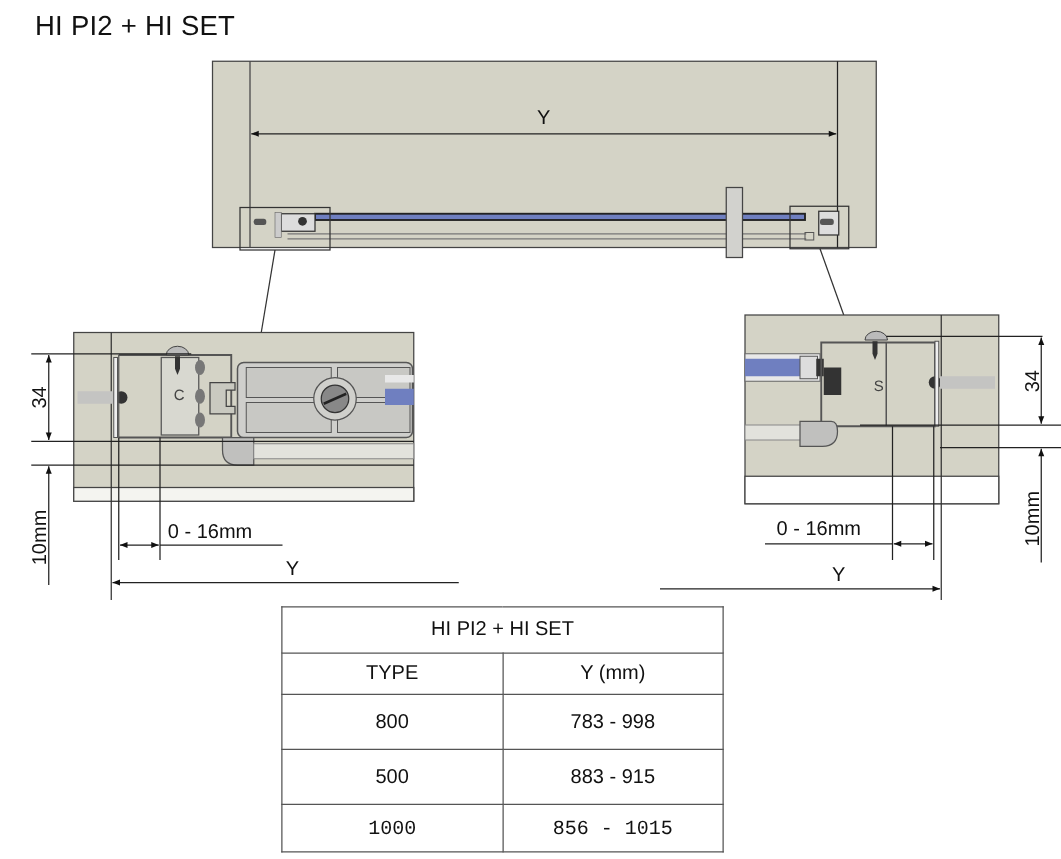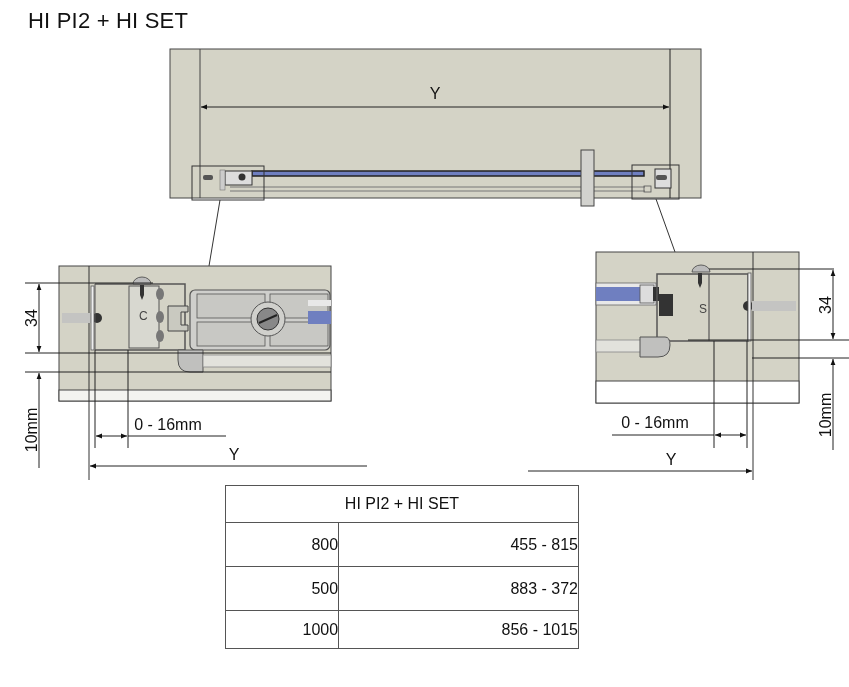--- a/index.html
+++ b/index.html
@@ -4,22 +4,22 @@
 <style>
   html, body { margin:0; padding:0; background:#ffffff; }
   body { width:849px; height:687px; position:relative; overflow:hidden; font-family:"Liberation Sans", sans-serif; }
   .title { position:absolute; left:28px; top:8px; font-size:22px; color:#111; letter-spacing:0.2px; }
   svg.drawing { position:absolute; left:0; top:0; }
   .dimtxt { font-family:"Liberation Sans", sans-serif; fill:#111; }
   table.spec { position:absolute; left:225px; top:485px; border-collapse:collapse; width:354px; font-size:16px; color:#111; }
   table.spec td, table.spec th { border:1.5px solid #555; text-align:center; font-weight:normal; padding:0; }
   table.spec .head td { height:36px; }
   table.spec .cols td { height:32px; }
-  table.spec .row td { height:43px;text-align:right; }
-  table.spec .row:last-child td { height:37px; }
+  table.spec .row td { height:43px; }
+  table.spec .row:last-child td { height:37px;font-family:Liberation Mono, monospace; }
 </style>
 </head>
 <body>
 
 <div class="title">HI PI2 + HI SET</div>
 
 <svg class="drawing" width="849" height="687" viewBox="0 0 849 687">
   <defs>
     <marker id="arr" viewBox="0 0 10 10" refX="10" refY="5" markerWidth="8" markerHeight="6" orient="auto-start-reverse">
       <path d="M0,1 L10,5 L0,9 z" fill="#111"></path>
@@ -148,26 +148,30 @@
     <line x1="528" y1="471" x2="752" y2="471" stroke="#222" stroke-width="1" marker-end="url(#arr)"></line>
     <text class="dimtxt" x="671" y="465" font-size="16" text-anchor="middle">Y</text>
   </g>
 </svg>
 
 <table class="spec">
   <tbody>
       <tr class="head">
     <td colspan="2">HI PI2 + HI SET</td>
   </tr>
+  <tr class="cols">
+    <td style="width:50%">TYPE</td>
+    <td>Y (mm)</td>
+  </tr>
   <tr class="row">
     <td>800</td>
-    <td>455 - 815</td>
+    <td>783 - 998</td>
   </tr>
   <tr class="row">
     <td>500</td>
-    <td>883 - 372</td>
+    <td>883 - 915</td>
   </tr>
   <tr class="row">
     <td>1000</td>
     <td>856 - 1015</td>
   </tr>
 </tbody>
   </table>
 
 </body></html>

